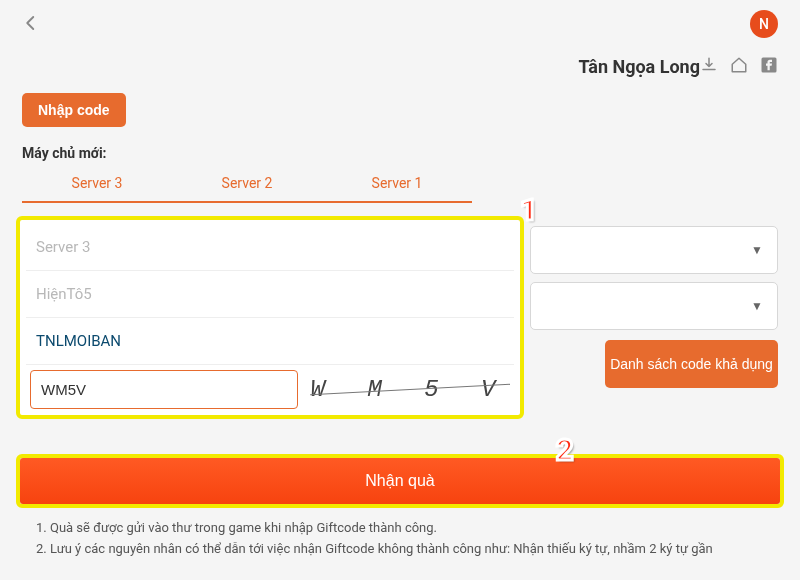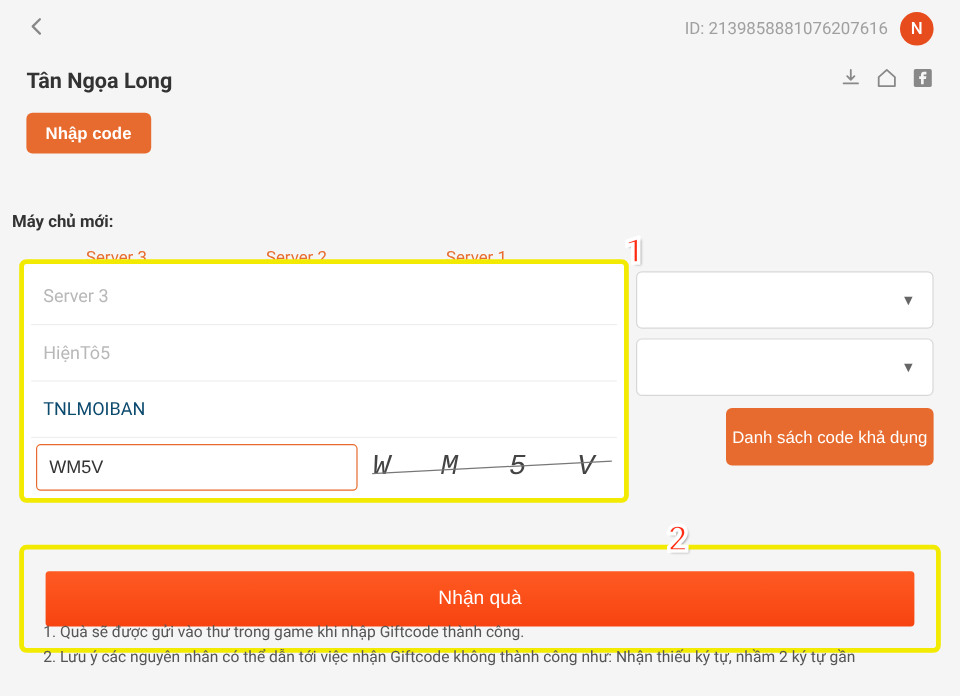--- a/index.html
+++ b/index.html
@@ -42,21 +42,21 @@
     display: flex;
     align-items: center;
     justify-content: center;
     font-size: 14px;
     font-weight: 500;
   }
 
   .title-row {
     display: flex;
     align-items: center;
-    justify-content: space-between;
+    justify-content: flex-end;
     padding: 10px 22px 6px 22px;
   }
   .game-title {
     font-size: 18px;
     font-weight: 700;
     color: #333;
   }
   .title-icons {
     display: flex;
     gap: 12px;
@@ -83,25 +83,24 @@
     background: transparent;
     color: #555;
     border: 1px solid #aaa;
     padding: 9px 16px;
     border-radius: 5px;
     font-size: 14px;
     cursor: pointer;
   }
 
   .label-servers {
-    padding: 8px 22px 4px 10px;
+    padding: 8px 22px 4px 22px;
     font-size: 14px;
     font-weight: 700;
     color: #333;
-    margin-top: 31px;
   }
 
   .server-tabs {
     display: flex;
     padding: 0 22px;
     gap: 0;
   }
   .server-tab {
     flex: 0 0 150px;
     text-align: center;
@@ -204,21 +203,21 @@
   }
 
   
   .cta-wrap {
     position: absolute;
     left: 16px;
     right: 16px;
     top: 454px;
     border: 4px solid #f2ea00;
     border-radius: 6px;
-    padding: 18px;
+    padding: 0;
   }
   .cta-btn {
     width: 100%;
     background: #ff4a1a;
     background: linear-gradient(#ff5a23,#f7430f);
     color: #fff;
     border: none;
     padding: 14px 0;
     font-size: 16px;
     border-radius: 3px;
@@ -254,21 +253,20 @@
 </head>
 <body>
 
 <div class="top-bar">
   <div class="back-chev">
     <svg class="icon" viewBox="0 0 24 24">
         <path d="M15 4l-8 8 8 8" stroke="#888" stroke-width="2.5" fill="none" stroke-linecap="round" stroke-linejoin="round"></path>
       </svg>
   </div>
   <div class="top-right">
-    <span class="id-text">ID: 2139858881076207616</span>
     <div class="avatar-circle">N</div>
   </div>
 </div>
 
 <div class="title-row">
   <div class="game-title">Tân Ngọa Long</div>
   <div class="title-icons">
     <span>
       <svg class="icon" viewBox="0 0 24 24">
           <path d="M12 3v11m0 0l-4-4m4 4l4-4M4 18h16" stroke="#888" stroke-width="2" fill="none" stroke-linecap="round"></path>

